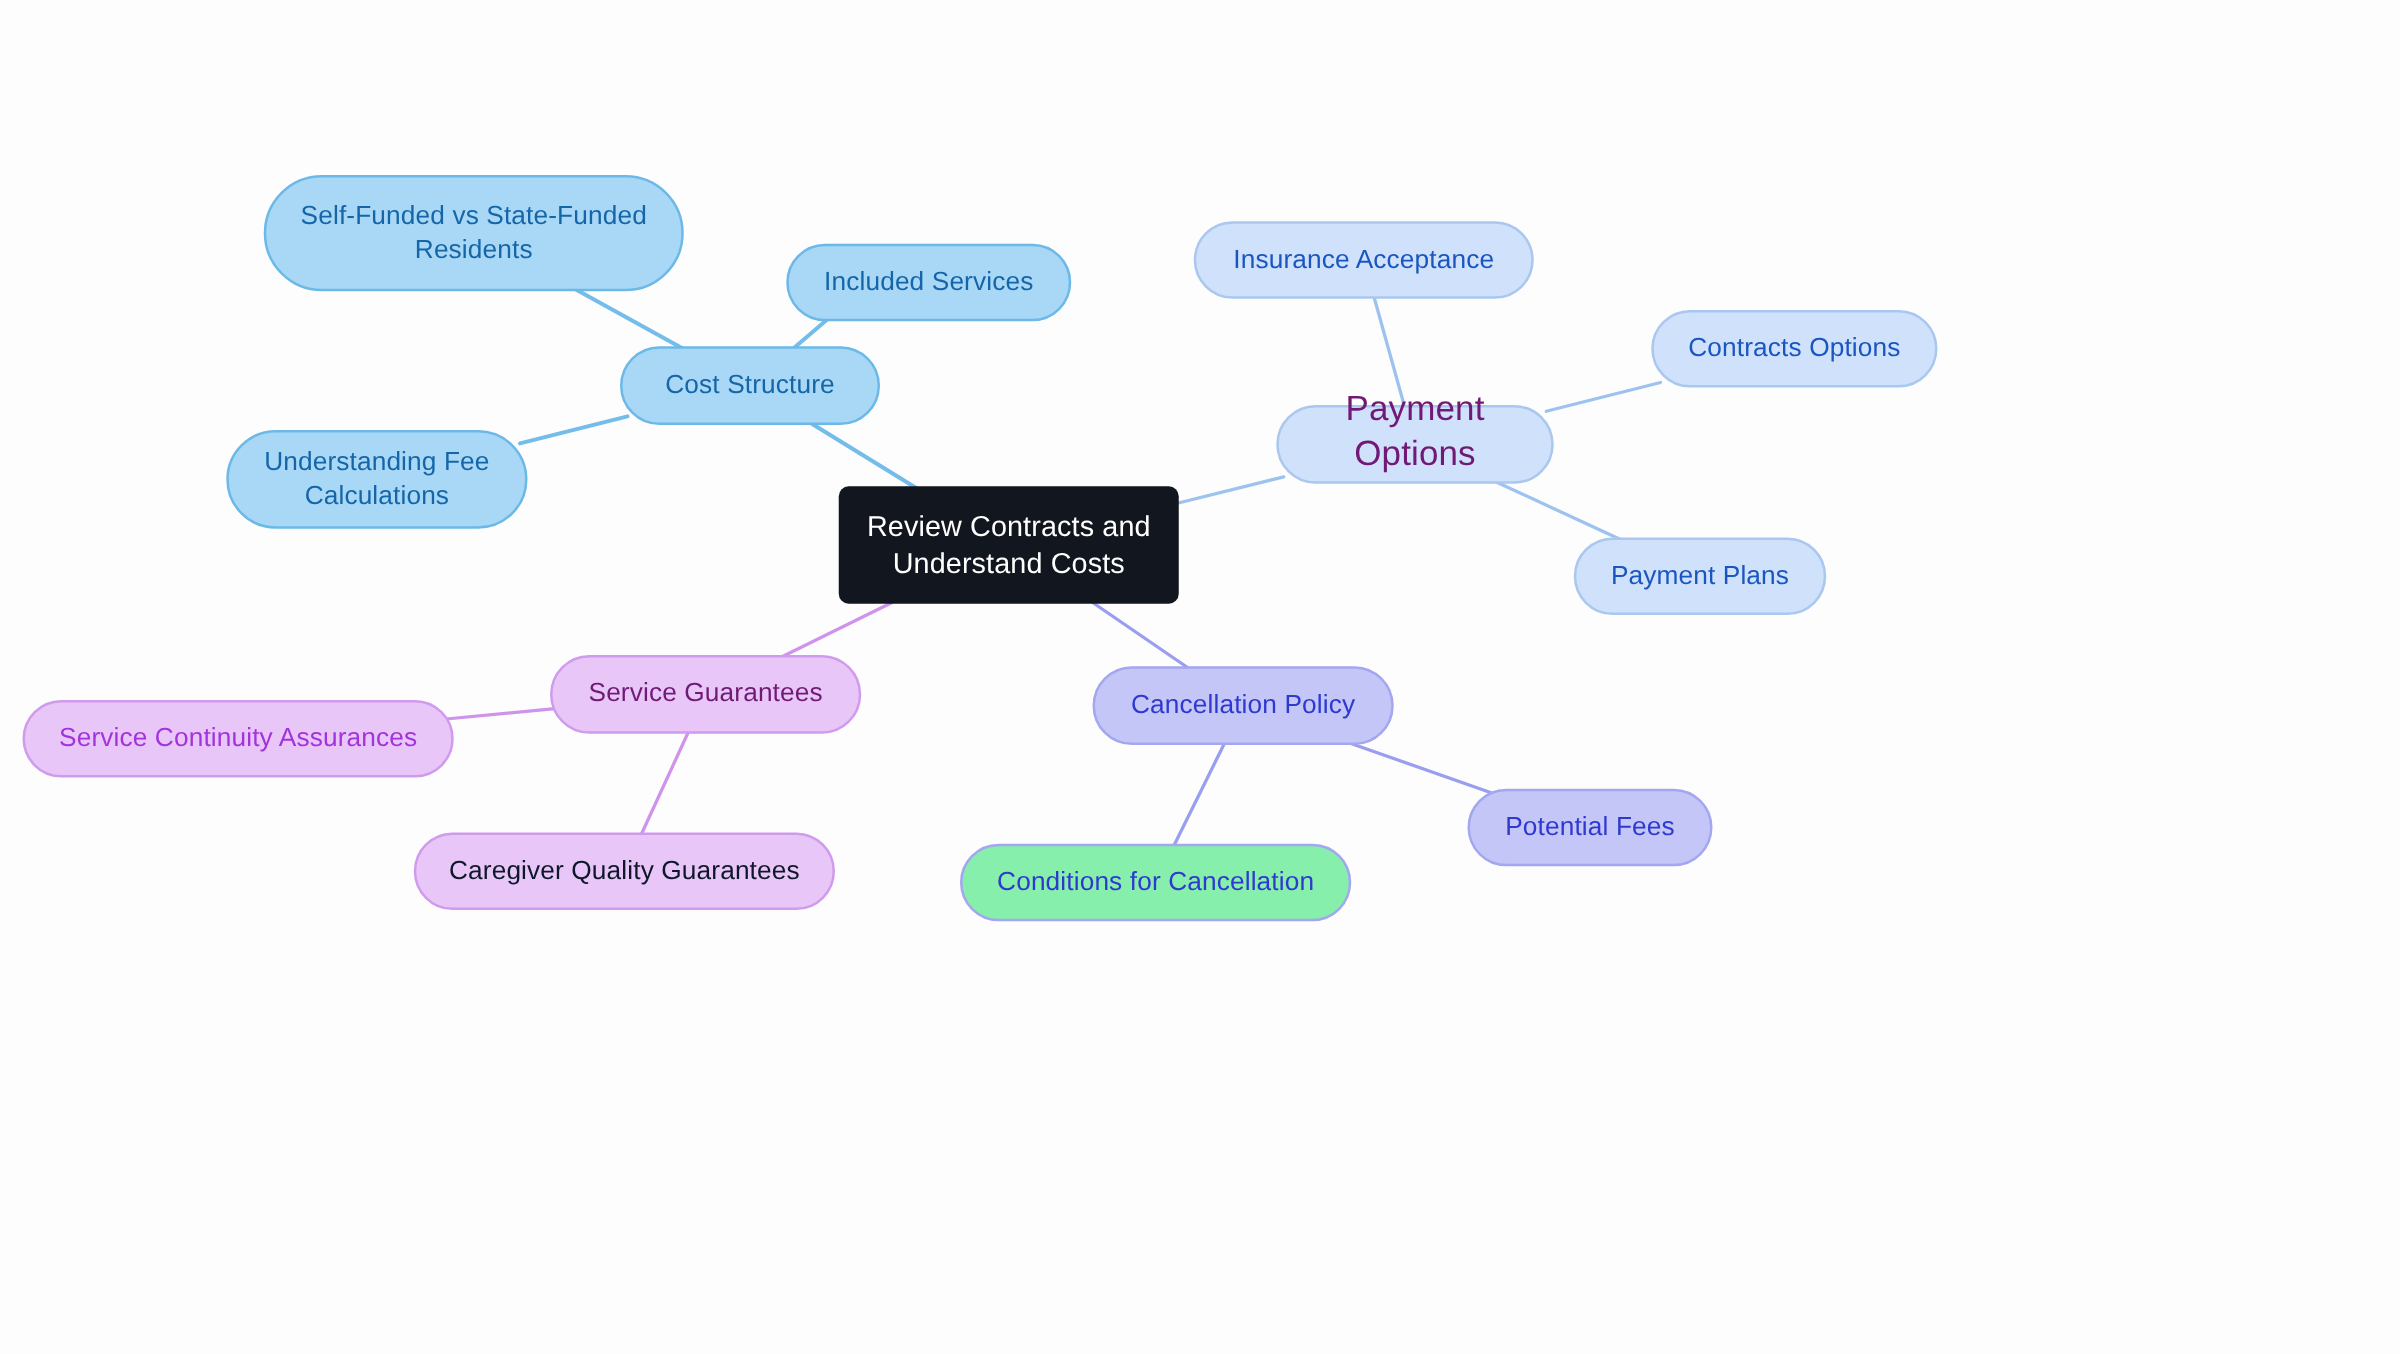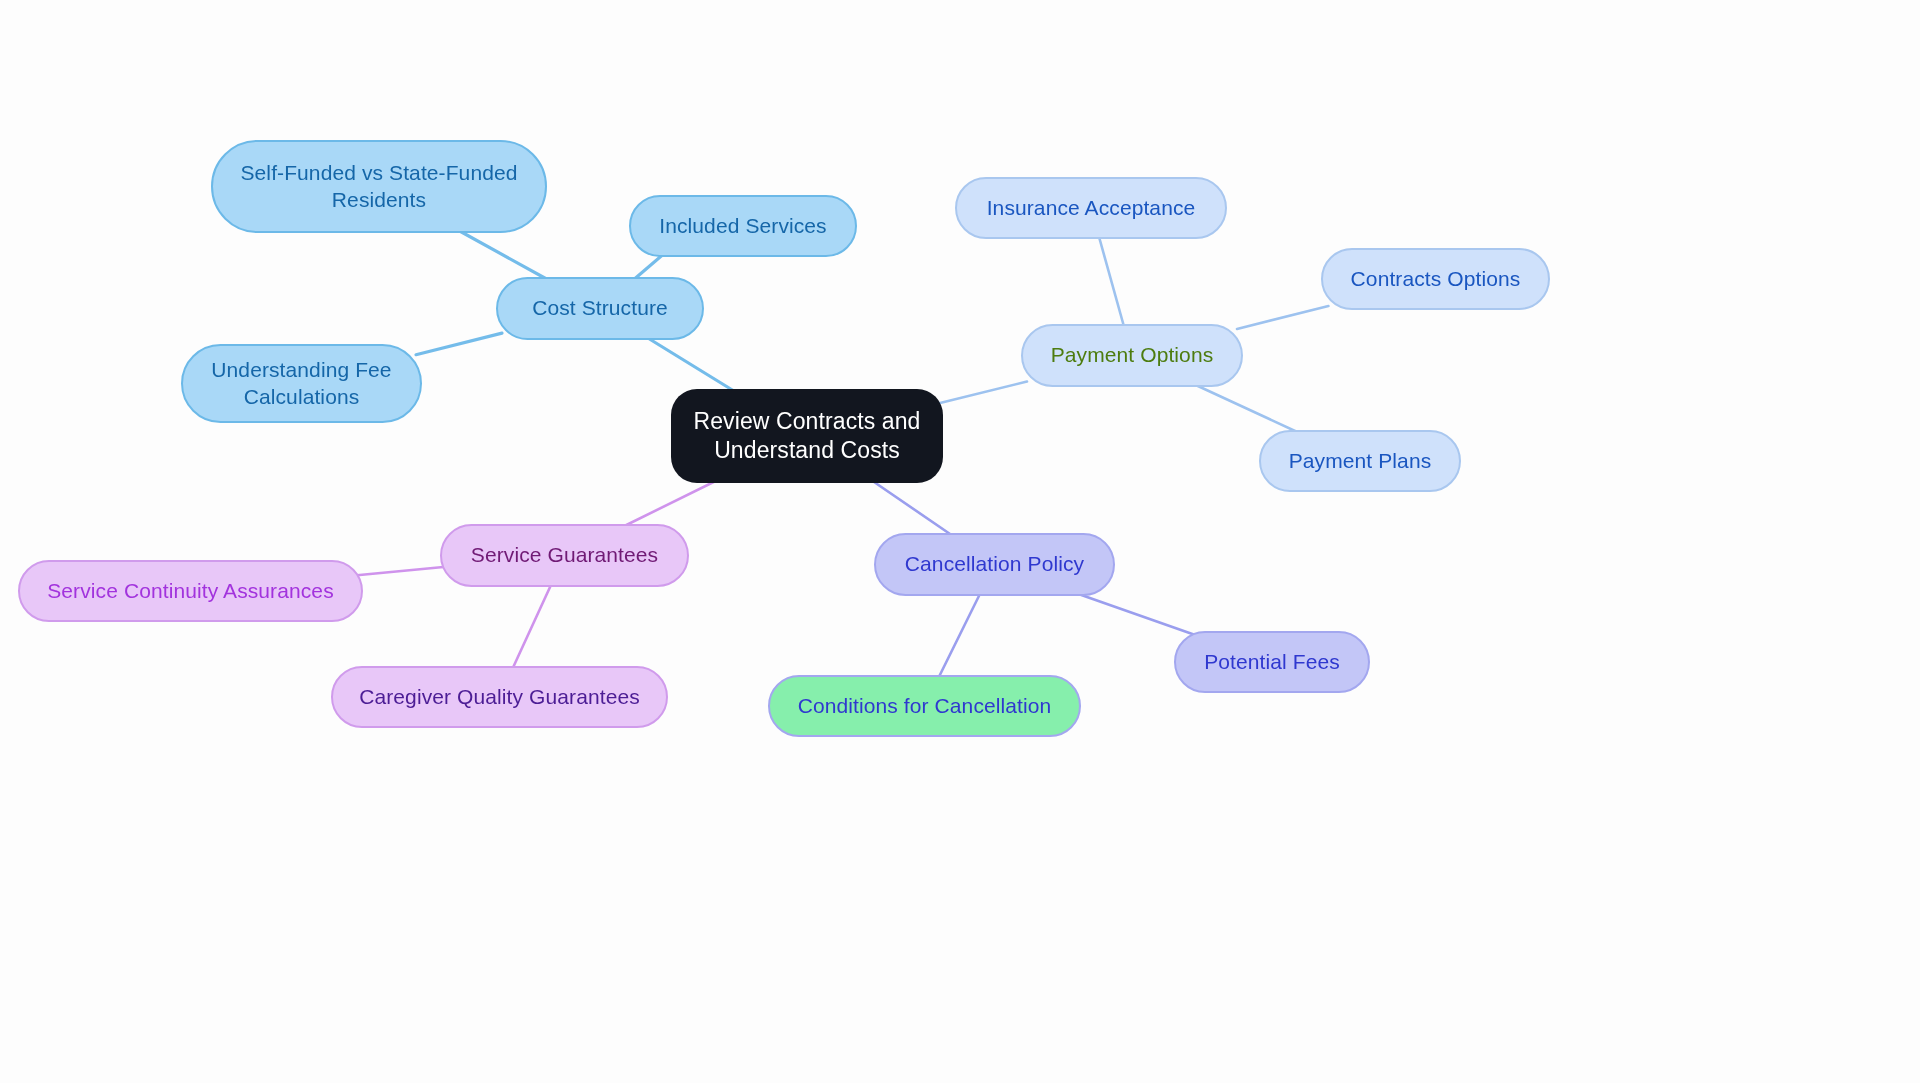--- a/index.html
+++ b/index.html
@@ -32,21 +32,21 @@
     justify-content: center;
     text-align: center;
     border-radius: 999px;
     border-style: solid;
     border-width: 2px;
     line-height: 1.28;
     white-space: pre-line;
     letter-spacing: 0.1px;
   }
   .node-root {
-    border-radius: 26px;
+    border-radius: 8px;
     border-width: 0;
     color: #ffffff;
     font-size: 23px;
     padding: 6px 22px;
   }
   .node-label {
     display: block;
     width: 100%;
     white-space: pre-line;
   }
@@ -73,24 +73,24 @@
     </svg>
   <div id="nodes">
       <div class="node node-root" style="left: 671px; top: 389px; width: 272px; height: 94px; background: rgb(18, 22, 31); color: rgb(255, 255, 255);"><span class="node-label">Review Contracts and
 Understand Costs</span></div>
       <div class="node" style="left: 496px; top: 277px; width: 208px; height: 63px; background: rgb(169, 216, 247); border-color: rgb(108, 185, 232); color: rgb(21, 102, 168); font-size: 21px; padding: 4px 16px;"><span class="node-label">Cost Structure</span></div>
       <div class="node" style="left: 211px; top: 140px; width: 336px; height: 93px; background: rgb(169, 216, 247); border-color: rgb(108, 185, 232); color: rgb(21, 102, 168); font-size: 21px; padding: 4px 16px;"><span class="node-label">Self-Funded vs State-Funded
 Residents</span></div>
       <div class="node" style="left: 629px; top: 155px; width: 228px; height: 62px; background: rgb(169, 216, 247); border-color: rgb(108, 185, 232); color: rgb(21, 102, 168); font-size: 21px; padding: 4px 16px; margin-top: 40px;"><span class="node-label">Included Services</span></div>
       <div class="node" style="left: 181px; top: 344px; width: 241px; height: 79px; background: rgb(169, 216, 247); border-color: rgb(108, 185, 232); color: rgb(21, 102, 168); font-size: 21px; padding: 4px 16px;"><span class="node-label">Understanding Fee
 Calculations</span></div>
-      <div class="node" style="left: 1021px; top: 324px; width: 222px; height: 63px; background: rgb(207, 225, 251); border-color: rgb(169, 199, 239); color: #4d7c0f; font-size: 21px; padding: 4px 16px;"><span class="node-label">Payment Options</span></div>
+      <div class="node" style="left: 1021px; top: 324px; width: 222px; height: 63px; background: rgb(207, 225, 251); border-color: rgb(169, 199, 239); color: #701a75; font-size: 28px; padding: 4px 16px; align-items: flex-end;"><span class="node-label">Payment Options</span></div>
       <div class="node" style="left: 955px; top: 177px; width: 272px; height: 62px; background: rgb(207, 225, 251); border-color: rgb(169, 199, 239); color: rgb(26, 86, 192); font-size: 21px; padding: 4px 16px;"><span class="node-label">Insurance Acceptance</span></div>
       <div class="node" style="left: 1321px; top: 248px; width: 229px; height: 62px; background: rgb(207, 225, 251); border-color: rgb(169, 199, 239); color: rgb(26, 86, 192); font-size: 21px; padding: 4px 16px;"><span class="node-label">Contracts Options</span></div>
       <div class="node" style="left: 1259px; top: 430px; width: 202px; height: 62px; background: rgb(207, 225, 251); border-color: rgb(169, 199, 239); color: rgb(26, 86, 192); font-size: 21px; padding: 4px 16px;"><span class="node-label">Payment Plans</span></div>
       <div class="node" style="left: 874px; top: 533px; width: 241px; height: 63px; background: rgb(195, 198, 247); border-color: rgb(163, 167, 239); color: rgb(47, 56, 207); font-size: 21px; padding: 4px 16px;"><span class="node-label">Cancellation Policy</span></div>
       <div class="node" style="left: 768px; top: 675px; width: 313px; height: 62px; background: #86efac; border-color: rgb(163, 167, 239); color: rgb(47, 56, 207); font-size: 21px; padding: 4px 16px;"><span class="node-label">Conditions for Cancellation</span></div>
       <div class="node" style="left: 1174px; top: 631px; width: 196px; height: 62px; background: rgb(195, 198, 247); border-color: rgb(163, 167, 239); color: rgb(47, 56, 207); font-size: 21px; padding: 4px 16px;"><span class="node-label">Potential Fees</span></div>
       <div class="node" style="left: 440px; top: 524px; width: 249px; height: 63px; background: rgb(232, 199, 248); border-color: rgb(208, 155, 236); color: #701a75; font-size: 21px; padding: 4px 16px;"><span class="node-label">Service Guarantees</span></div>
       <div class="node" style="left: 18px; top: 560px; width: 345px; height: 62px; background: rgb(232, 199, 248); border-color: rgb(208, 155, 236); color: rgb(162, 51, 221); font-size: 21px; padding: 4px 16px;"><span class="node-label">Service Continuity Assurances</span></div>
-      <div class="node" style="left: 331px; top: 666px; width: 337px; height: 62px; background: rgb(232, 199, 248); border-color: rgb(208, 155, 236); color: #4c1d95; font-size: 21px; padding: 4px 16px;"><span class="node-label">Caregiver Quality Guarantees</span></div>
+      <div class="node" style="left: 331px; top: 666px; width: 337px; height: 62px; background: rgb(232, 199, 248); border-color: rgb(208, 155, 236); color: #0f172a; font-size: 21px; padding: 4px 16px;"><span class="node-label">Caregiver Quality Guarantees</span></div>
     </div>
 </div>
 
 </body></html>

